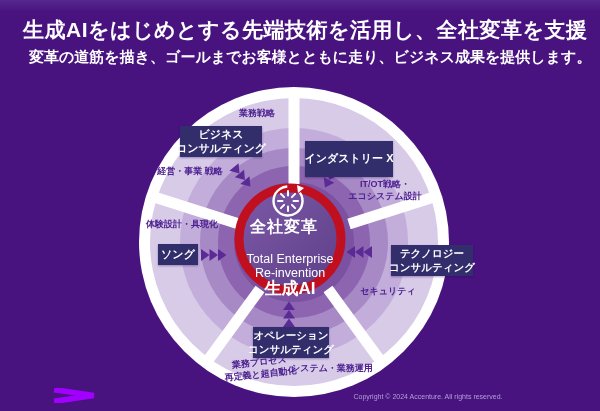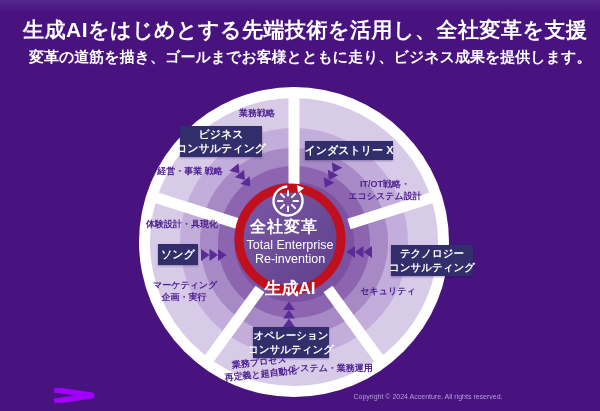--- a/index.html
+++ b/index.html
@@ -10,36 +10,36 @@
   }
   .wheel-svg{position:absolute;left:0;top:0;width:600px;height:411px;z-index:1;}
   .hdr-title{position:absolute;left:23px;top:16px;width:570px;font-size:21px;font-weight:bold;color:#ffffff;letter-spacing:.5px;z-index:4;white-space:nowrap;}
   .hdr-sub{position:absolute;left:13px;top:48px;width:560px;font-size:15px;font-weight:bold;color:#ffffff;z-index:4;white-space:nowrap;margin-left:16px;}
   .navybox{
     position:absolute;background:#312e6b;color:#ffffff;font-weight:bold;text-align:center;
     display:flex;flex-direction:column;align-items:center;justify-content:center;
     line-height:1.25;z-index:3;font-size:11px;white-space:nowrap;box-shadow:0 1px 2px rgba(40,10,80,.35);
   }
   .box-business{left:180px;top:126px;width:82px;height:31px;}
-  .box-industry{left:305px;top:141px;width:88px;height:19px;}
+  .box-industry{left:305px;top:141px;width:88px;height:36px;}
   .box-technology{left:391px;top:245px;width:82px;height:31px;font-size:10.5px;}
   .box-song{left:158px;top:244px;width:40px;height:21px;}
   .box-operations{left:253px;top:327px;width:76px;height:31px;font-size:10.5px;}
   .plabel{position:absolute;color:#4e2190;font-weight:bold;font-size:9px;line-height:1.3;text-align:center;z-index:3;white-space:nowrap;}
   .lbl-gyomu{left:228px;top:108px;width:58px;}
   .lbl-rd{left:295px;top:101px;width:76px;}
   .lbl-keiei{left:152px;top:166px;width:76px;}
   .lbl-taiken{left:146px;top:219px;width:68px;}
   .lbl-itot{left:348px;top:179px;width:74px;}
   .lbl-marketing{left:153px;top:280px;width:62px;}
   .lbl-sysdesign{left:345px;top:286px;width:86px;}
   .lbl-process{left:221px;top:357px;width:78px;transform:rotate(-6deg);}
   .lbl-sysop{left:291px;top:363px;width:70px;}
   .c-title{position:absolute;left:250px;top:217px;width:80px;font-size:16px;font-weight:bold;letter-spacing:1px;color:#ffffff;text-align:left;z-index:3;white-space:nowrap;}
-  .c-sub{position:absolute;left:233px;top:239px;width:114px;font-size:12.5px;line-height:13.5px;color:#ffffff;text-align:center;z-index:3;}
+  .c-sub{position:absolute;left:233px;top:253px;width:114px;font-size:12.5px;line-height:13.5px;color:#ffffff;text-align:center;z-index:3;}
   .c-genai{position:absolute;left:259px;top:277px;width:62px;font-size:17px;font-weight:bold;color:#ffffff;text-align:center;z-index:3;white-space:nowrap;}
   .logo{position:absolute;left:52px;top:388px;width:46px;height:15px;z-index:4;}
   .copyright{position:absolute;left:348px;top:393px;width:160px;font-size:7px;color:#b2a0d8;text-align:center;z-index:4;white-space:nowrap;}
 </style>
 </head>
 <body>
 
 <div class="slide">
 
   <div class="hdr-title">生成AIをはじめとする先端技術を活用し、全社変革を支援</div>
@@ -118,24 +118,20 @@
     <div>コンサルティング</div>
   </div>
 
   <div class="plabel lbl-gyomu">業務戦略</div>
   <div class="plabel lbl-keiei">経営・事業 戦略</div>
   <div class="plabel lbl-taiken">体験設計・具現化</div>
   <div class="plabel lbl-itot">
     <div>IT/OT戦略・</div>
     <div>エコシステム設計</div>
   </div>
-  <div class="plabel lbl-marketing">
-    <div>マーケティング</div>
-    <div>企画・実行</div>
-  </div>
   <div class="plabel lbl-sysdesign">
     <div>セキュリティ</div>
   </div>
   <div class="plabel lbl-process">
     <div>業務プロセス</div>
     <div>再定義と超自動化</div>
   </div>
   <div class="plabel lbl-sysop">システム・業務運用</div>
 
   <div class="c-title">全社変革</div>

